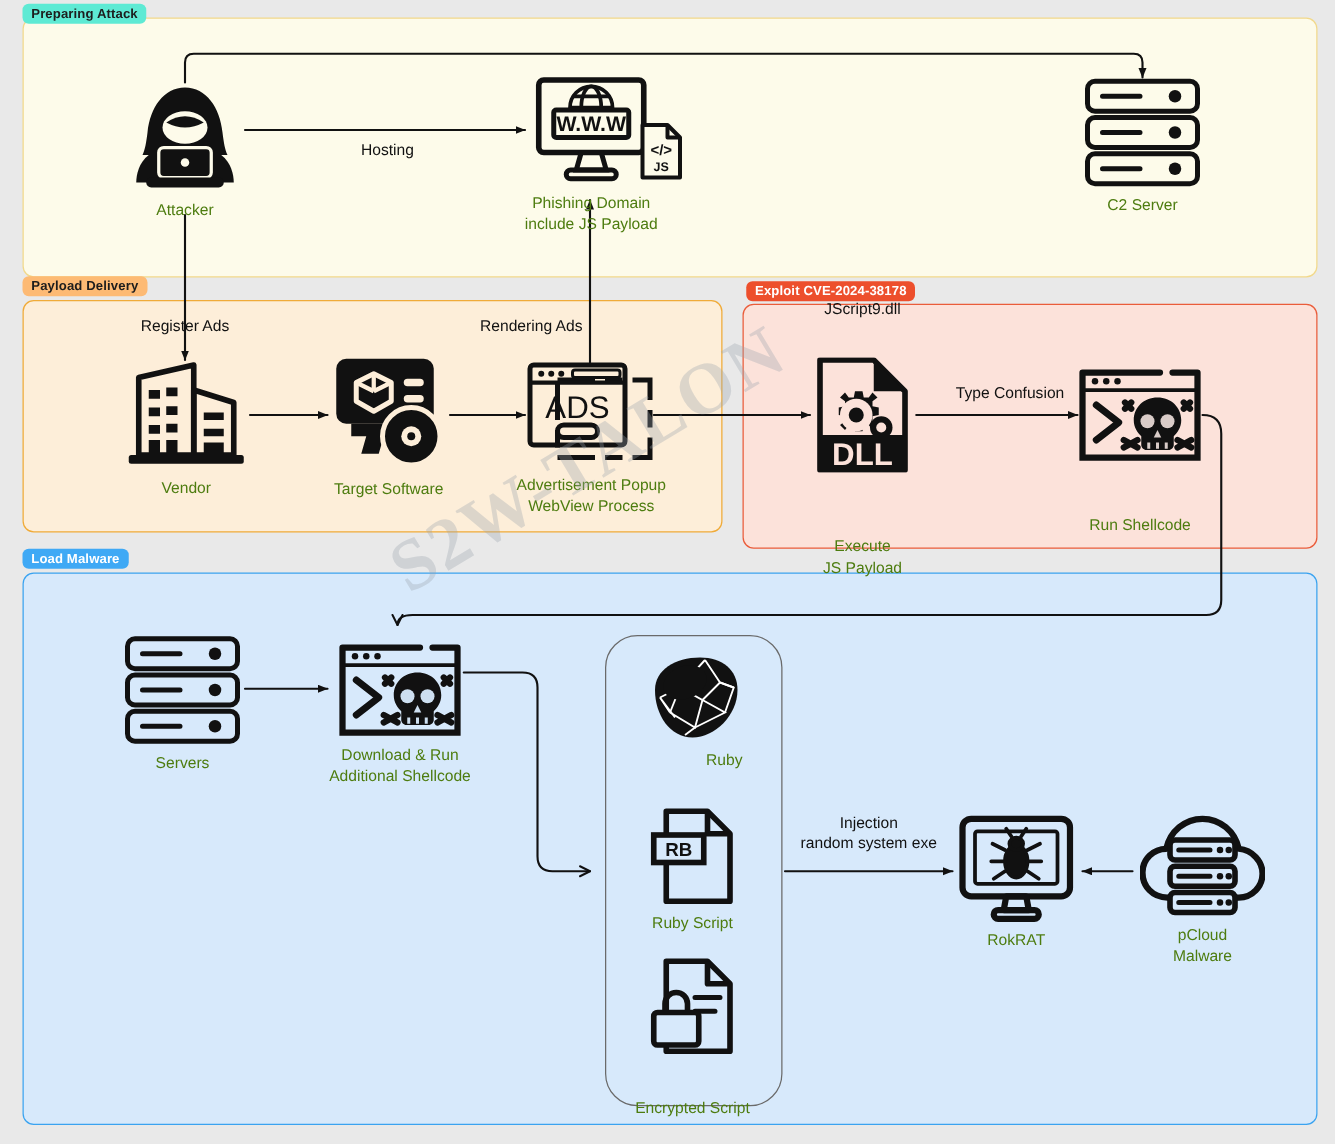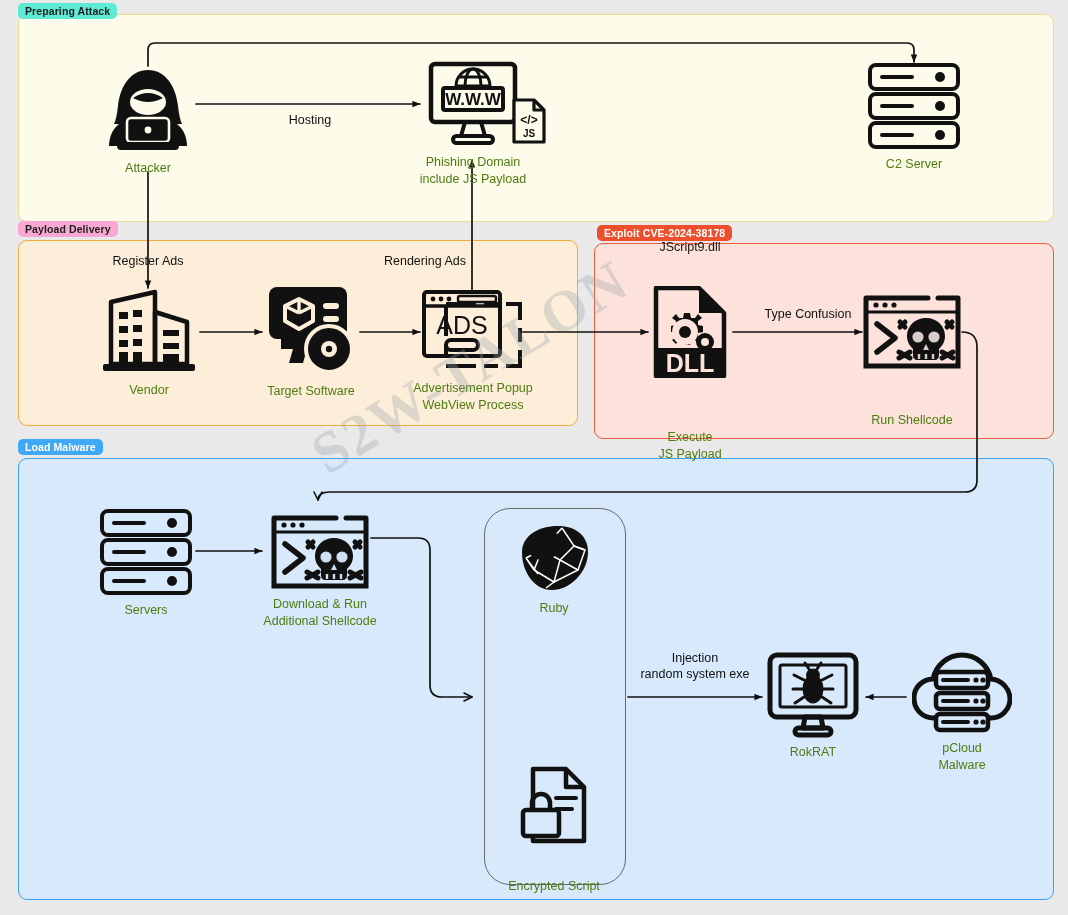--- a/index.html
+++ b/index.html
@@ -18,21 +18,21 @@
   .sec-exp {left:594px;top:243px;width:460px;height:196px;background:#fce2da;border:1.4px solid #ea5c3a;}
   .sec-load{left:18px;top:458px;width:1036px;height:442px;background:#d7e9fb;border:1.4px solid #3aa3f0;}
 
   .seclabel{
     position:absolute;border-radius:5px;color:#1d1d1d;
     font-size:10.5px;font-weight:700;letter-spacing:.1px;
     padding:2.5px 7px 3px 7px;white-space:nowrap;line-height:1;
     z-index:8;
   }
   .lb-prep{left:18px;top:3px;background:#5eead4;}
-  .lb-pay {left:18px;top:221px;background:#f9a8d4;}
+  .lb-pay {left:18px;top:221px;background:#fdba74;}
   .lb-exp {left:597px;top:225px;background:#ed4f2c;color:#fff;}
   .lb-load{left:18px;top:439px;background:#3fa9f5;color:#fff;}
 
   
   .watermark{
     position:absolute;left:300px;top:430px;
     font-family:"Liberation Serif","DejaVu Serif",serif;
     font-size:58px;font-weight:700;color:#9aa3ad;opacity:.32;
     transform:rotate(-31deg);transform-origin:left top;
     white-space:nowrap;letter-spacing:2px;pointer-events:none;z-index:6;
@@ -336,41 +336,52 @@
           <path d="M36 34 L47 40 M36 40 L47 34" stroke="#111" stroke-width="5" stroke-linecap="round"></path>
         </g>
       </svg>
     </div>
     <div class="cap">
       <div>Download &amp; Run</div>
       <div>Additional Shellcode</div>
     </div>
   </div>
 
-  <div class="node" style="left:514px;top:524px;width:80px;">
+  <div class="node" style="left:514px;top:524px;width:80px;align-items:flex-end;">
     <div class="art">
       <svg class="icon" width="76" height="70" viewBox="0 0 76 70">
         <path d="M6 28 C6 12 22 2 42 2 C60 2 72 12 72 28 C72 48 54 66 36 66 C18 66 6 48 6 28 Z" fill="#111"></path>
         <g stroke="#fff" stroke-width="1.5" fill="none">
           <path d="M46 4 L26 26 L10 34"></path>
           <path d="M46 4 L58 22 L69 26"></path>
           <path d="M26 26 L44 36 L58 22"></path>
           <path d="M44 36 L38 58 L18 46"></path>
           <path d="M18 46 L26 26"></path>
           <path d="M44 36 L62 46 L38 58"></path>
           <path d="M62 46 L69 26 L58 22"></path>
           <path d="M10 34 L18 46 M10 34 L22 50"></path>
           <path d="M38 58 L30 64"></path>
         </g>
         <ellipse cx="30" cy="22" rx="18" ry="13" transform="rotate(-22 30 22)" fill="#111"></ellipse>
       </svg>
     </div>
     <div class="cap">Ruby</div>
   </div>
 
+  <div class="node" style="left:518px;top:646px;width:72px;">
+    <div class="art">
+      <svg class="icon" width="68" height="78" viewBox="0 0 68 78">
+        <path d="M13 3 H46 L64 21 V75 H13 Z" fill="none" stroke="#111" stroke-width="4.5" stroke-linejoin="round"></path>
+        <path d="M46 3 V21 H64" fill="none" stroke="#111" stroke-width="4.5" stroke-linejoin="round"></path>
+        <rect x="3" y="22" width="40" height="22" fill="#d7e9fb" stroke="#111" stroke-width="4.5"></rect>
+        <text x="23" y="39" font-family="Liberation Sans, sans-serif" font-size="15" font-weight="700" fill="#111" text-anchor="middle">RB</text>
+      </svg>
+    </div>
+    <div class="cap">Ruby Script</div>
+  </div>
 
   <div class="node" style="left:518px;top:766px;width:72px;gap:28px;">
     <div class="art">
       <svg class="icon" width="68" height="78" viewBox="0 0 68 78">
         <path d="M13 3 H46 L64 21 V75 H13 Z" fill="none" stroke="#111" stroke-width="4.5" stroke-linejoin="round"></path>
         <path d="M46 3 V21 H64" fill="none" stroke="#111" stroke-width="4.5" stroke-linejoin="round"></path>
         <path d="M36 32 H56 M36 43 H52" stroke="#111" stroke-width="4" stroke-linecap="round"></path>
         <path d="M12 44 V37 a9 9 0 0 1 18 0 V44" fill="none" stroke="#111" stroke-width="4.5"></path>
         <rect x="3" y="44" width="36" height="26" rx="3" fill="#d7e9fb" stroke="#111" stroke-width="4.5"></rect>
       </svg>

